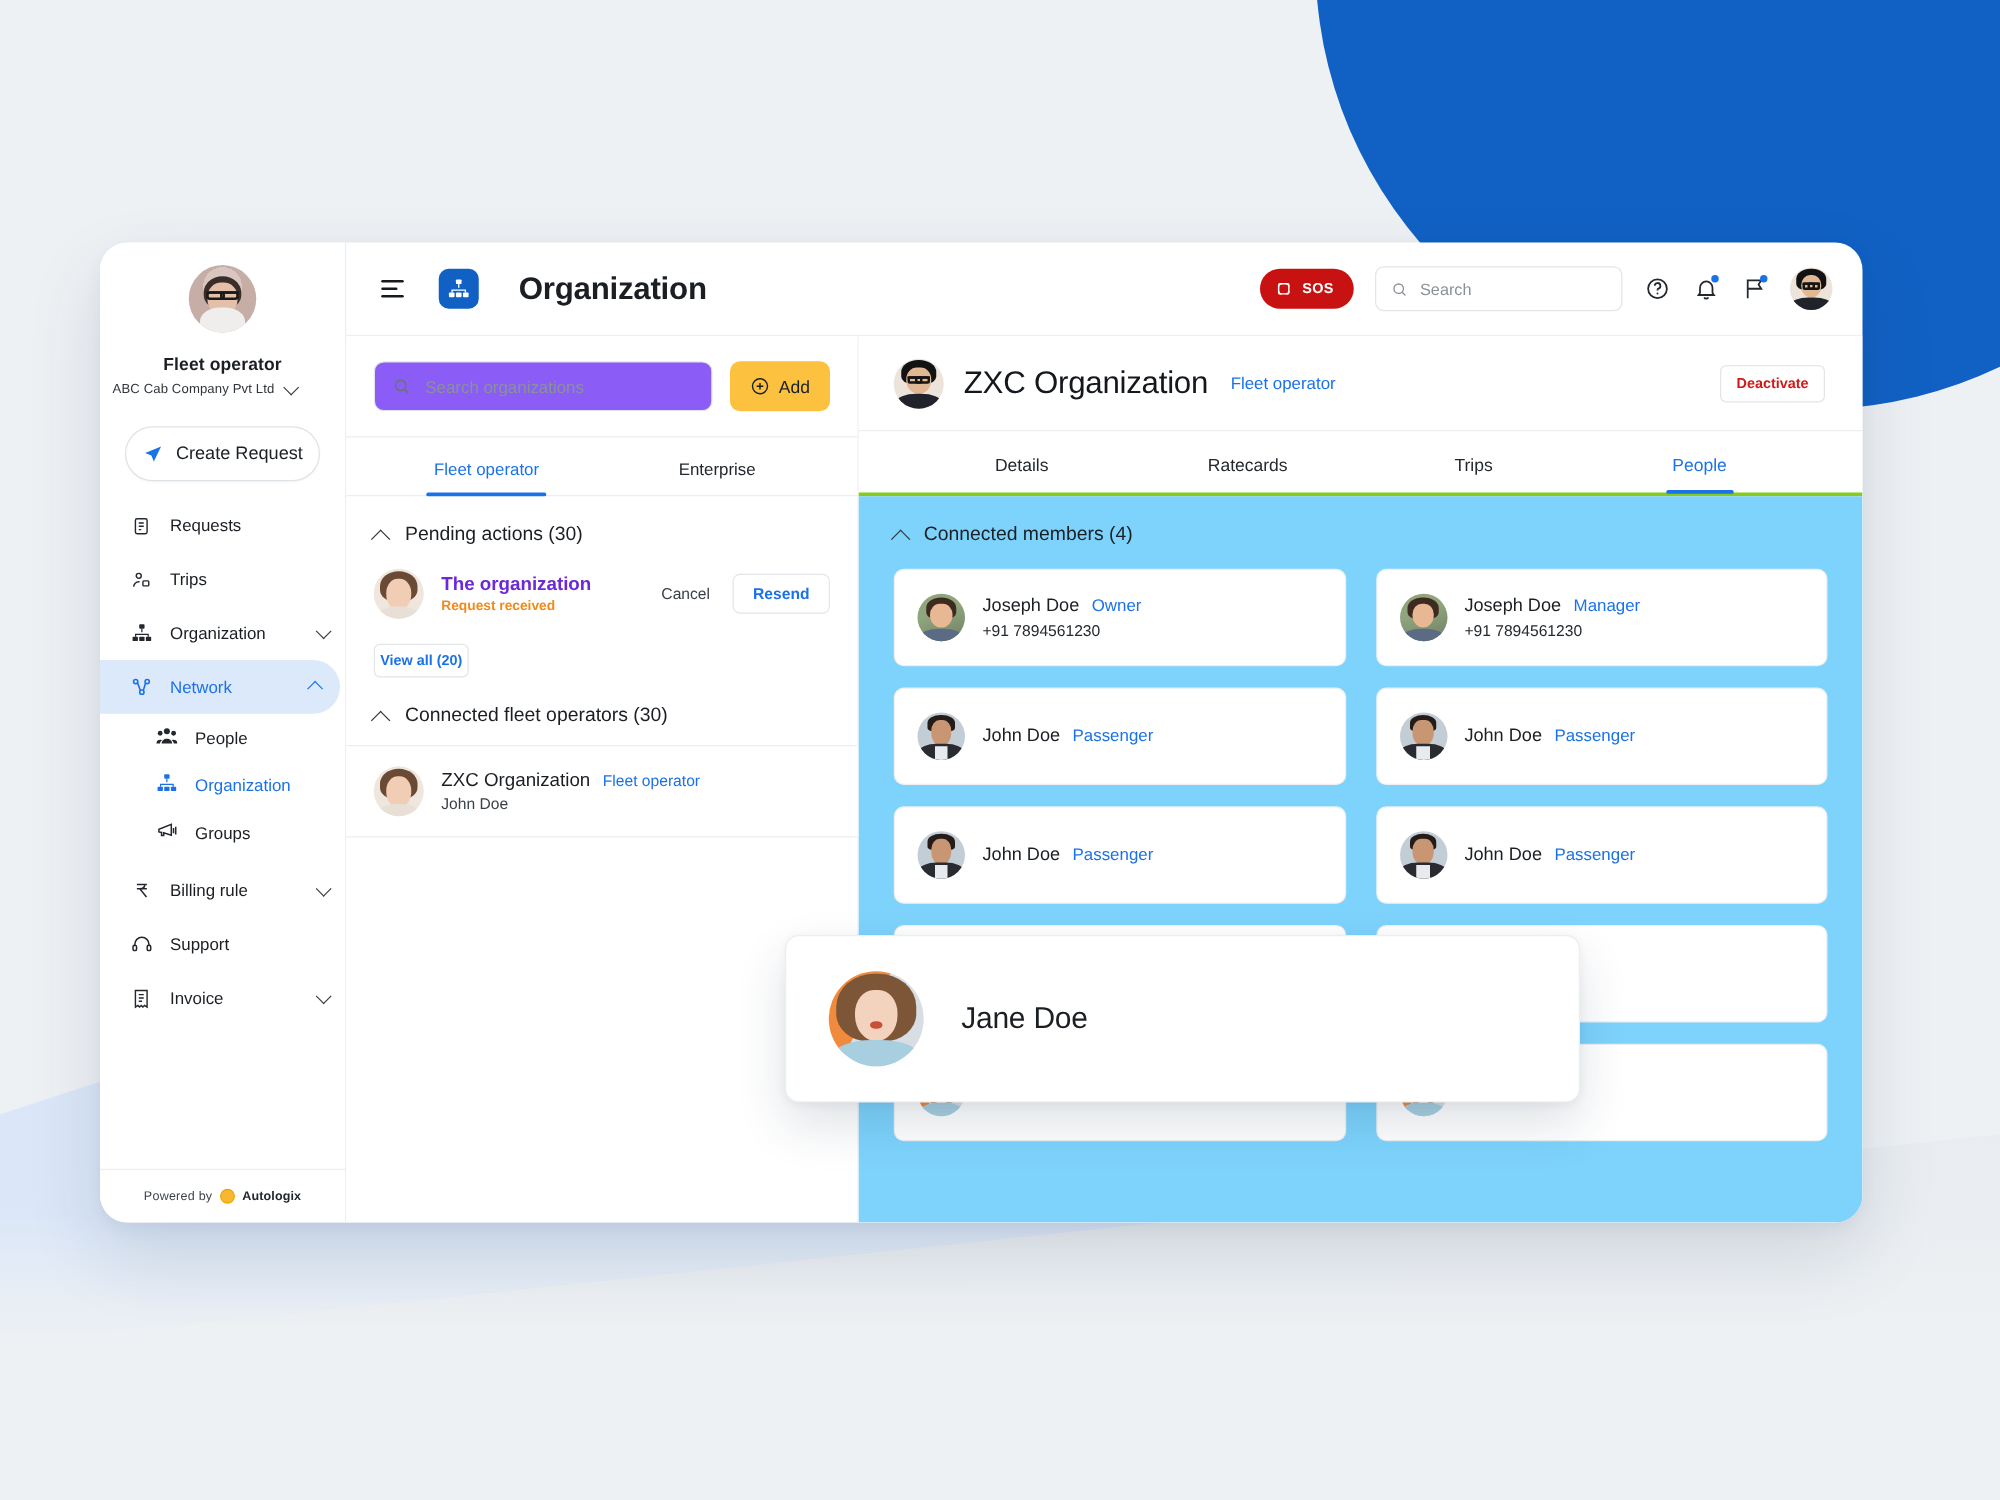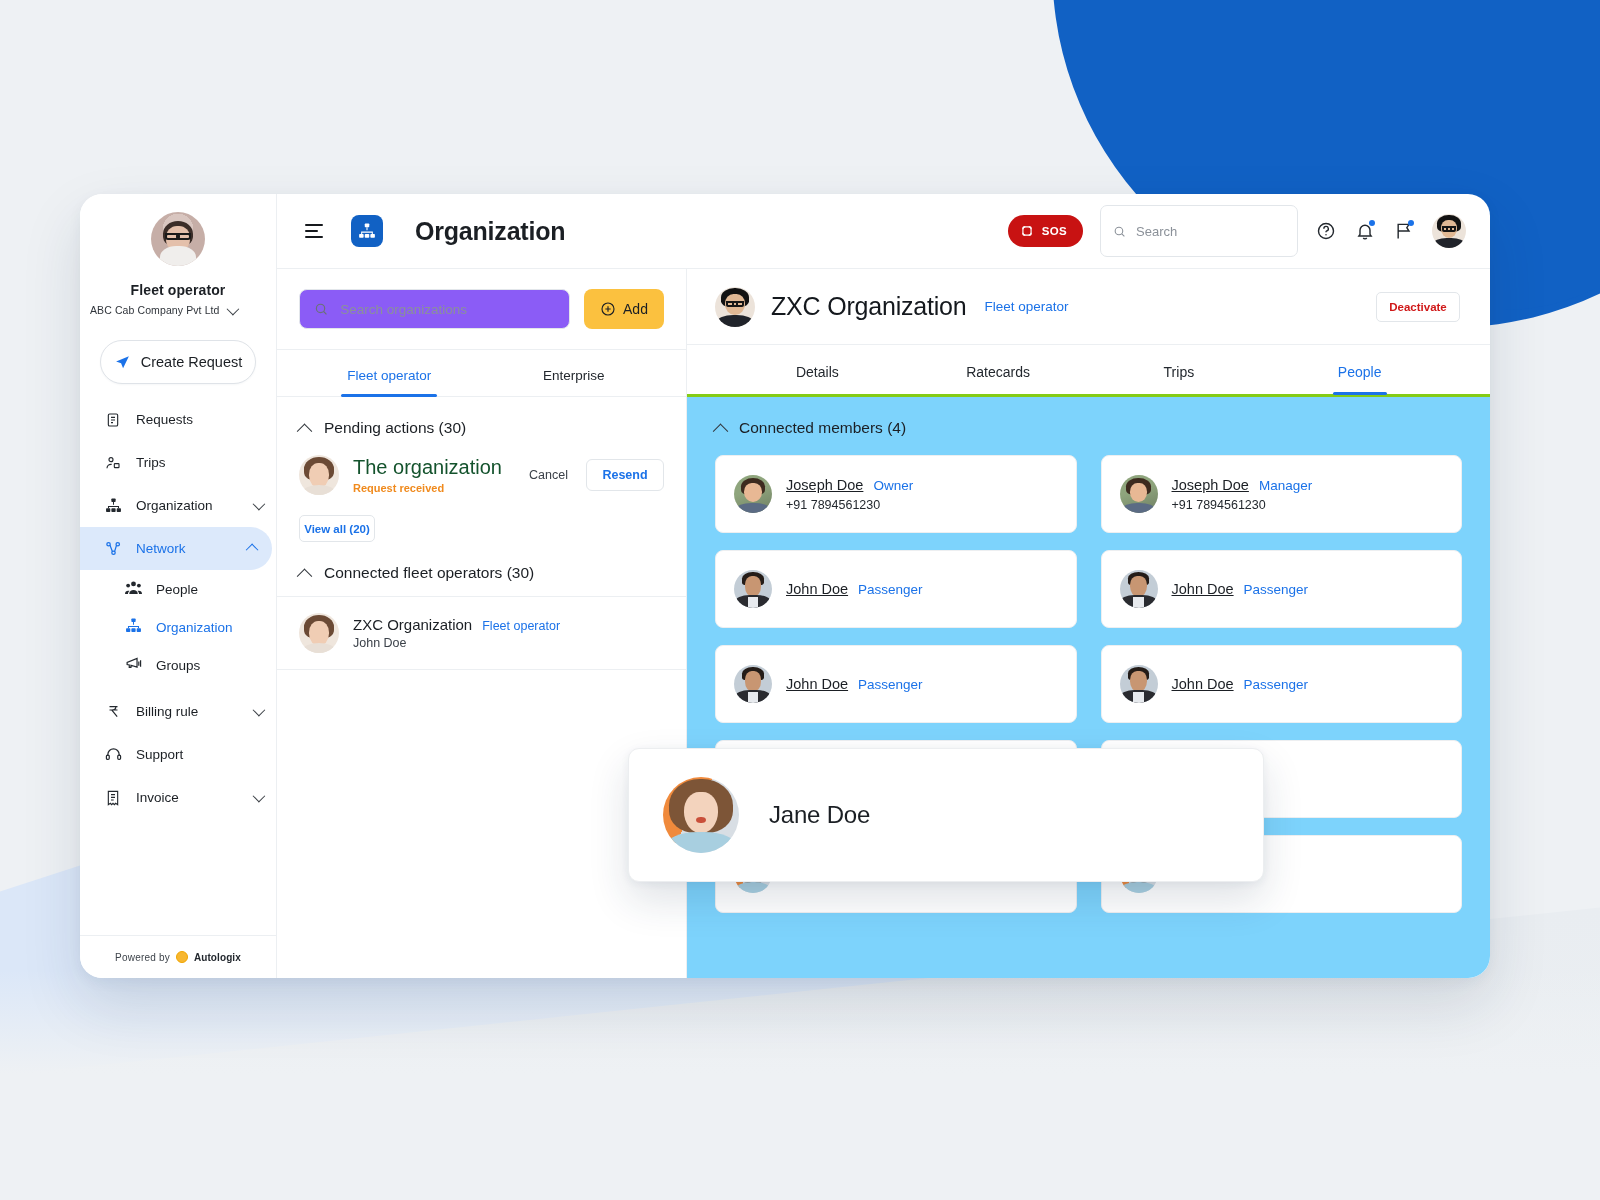--- a/index.html
+++ b/index.html
@@ -213,21 +213,21 @@
     display:flex;align-items:center;justify-content:center; margin-left:10px;
   }
   .page-title { font-size:25px; color:#1b1f24; letter-spacing:-.2px; margin-left:14px; }
   .topbar-right { margin-left:auto; display:flex; align-items:center; gap:17px; }
   .sos-btn {
     height:32px; padding:0 16px 0 12px; border-radius:18px; background:#c81212;
     display:flex; align-items:center; gap:8px; cursor:pointer;
   }
   .sos-btn .t { color:#fff; font-size:11.5px; font-weight:700; letter-spacing:.3px;}
   .search-wrap {
-    width:198px; height:52px; border:1px solid #e2e6ea; border-radius:7px;
+    width:198px; height:36px; border:1px solid #e2e6ea; border-radius:7px;
     display:flex; align-items:center; gap:10px; padding:0 12px; background:#fff;
   }
   .search-wrap input {
     border:none; outline:none; font-size:13px; color:#23282e; width:100%;
     font-family:"Liberation Sans",sans-serif; background:transparent;
   }
   .search-wrap input::placeholder { color:#8b9199; }
   .icon-btn { width:22px;height:22px;cursor:pointer;display:flex;align-items:center;justify-content:center;position:relative;}
   .dot-badge { position:absolute; top:0px; right:1px; width:6px;height:6px;border-radius:50%;background:#1b72e8;}
 
@@ -267,21 +267,21 @@
   }
   .section-head {
     display:flex; align-items:center; gap:14px;
     padding: 22px 22px 14px 22px; font-size:15.5px; color:#1b1f24; cursor:pointer;
   }
   .caret-up { width:11px;height:11px;border-left:1.7px solid #32373d;border-top:1.7px solid #32373d;transform:rotate(45deg) translate(2px,2px); }
   .pending-row {
     display:flex; align-items:center; gap:14px; padding: 4px 22px 0 22px;
   }
   .pending-texts { flex:1; min-width:0; }
-  .pending-title { font-size:20px; font-weight:400; color:#14532d; }
+  .pending-title { font-size:15px; font-weight:700; color:#6d28d9; }
   .pending-status { font-size:11px; color:#f08a1d; font-weight:700; margin-top:3px; }
   .cancel-link { font-size:12.5px; color:#3b4149; cursor:pointer; margin-right:4px; }
   .resend-btn {
     width:78px;height:32px;border:1px solid #e2e6ea;border-radius:6px;background:#fff;
     display:flex;align-items:center;justify-content:center; font-size:12.5px; color:#1b72e8;
     font-weight:700; cursor:pointer;
   }
   .viewall-btn {
     margin: 20px 0 0 22px; width:76px;height:27px;border:1px solid #e2e6ea;border-radius:5px;
     background:#fff; display:flex;align-items:center;justify-content:center;
@@ -325,21 +325,21 @@
     display:flex; align-items:center; gap:13px; font-size:15.5px; color:#1b1f24;
     margin-bottom: 18px; cursor:pointer;
   }
   .members-grid { display:grid; grid-template-columns:1fr 1fr; gap:17px 24px; }
   .member-card {
     background:#fff; border:1px solid #edeff1; border-radius:8px;
     padding: 15px 18px; display:flex; align-items:center; gap:14px;
     min-height:78px; cursor:pointer;
   }
   .m-line { display:flex; align-items:baseline; gap:10px; }
-  .m-name { font-size:14.5px; color:#1b1f24;text-decoration:underline; }
+  .m-name { font-size:14.5px; color:#1b1f24; }
   .m-role { font-size:13.5px; color:#1b72e8; }
   .m-phone { font-size:12.5px; color:#24292f; margin-top:5px; }
 
   
   #hover-card {
     position:absolute; left:628px; top:748px; width:636px; height:134px;
     background:#fff; border:1px solid #eceef0; border-radius:11px;
     box-shadow: 0 18px 40px rgba(25,50,80,0.14), 0 2px 8px rgba(25,50,80,0.06);
     display:flex; align-items:center; gap:30px; padding: 0 34px;
     z-index: 50;

